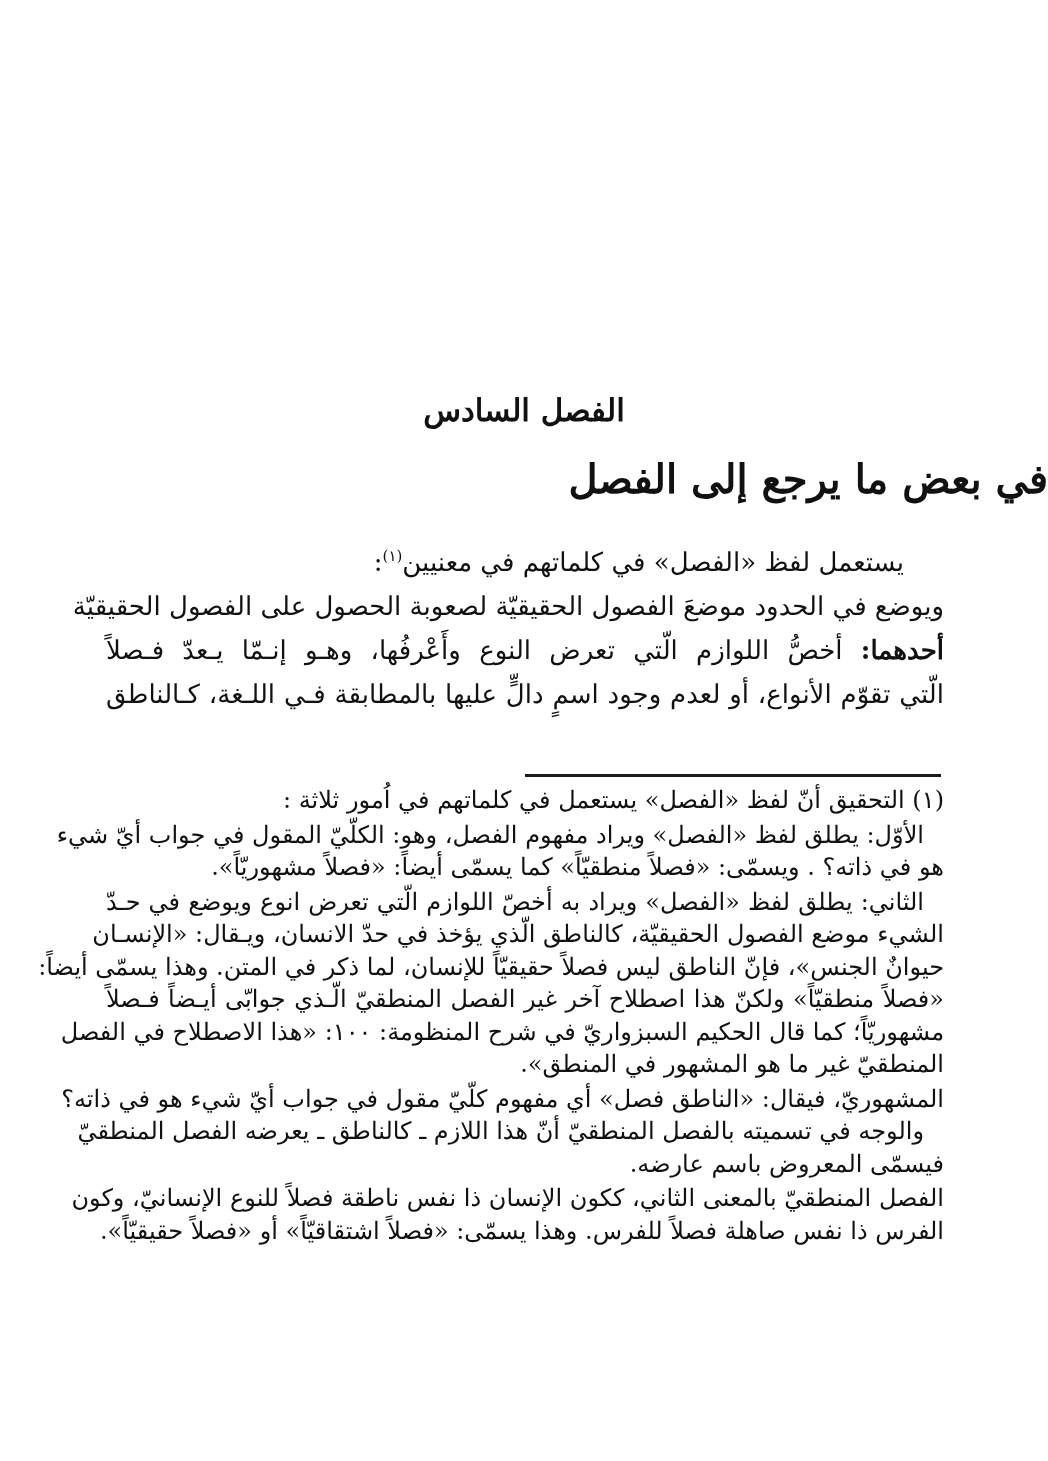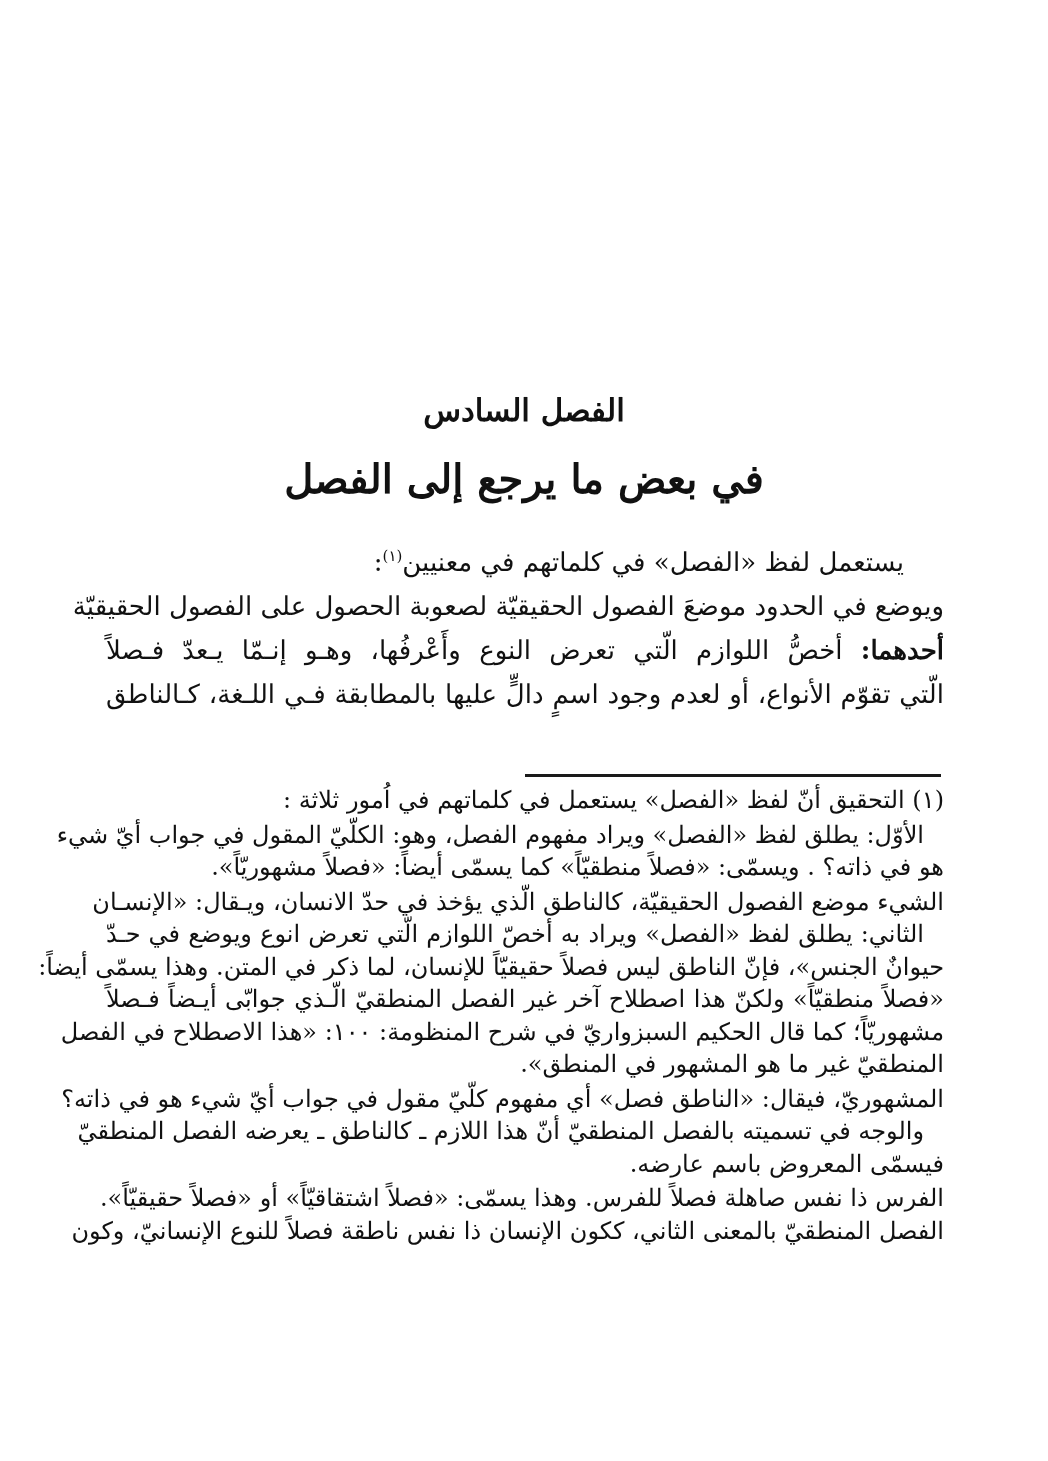--- a/index.html
+++ b/index.html
@@ -30,21 +30,20 @@
       font-size: 31px;
       font-weight: bold;
       line-height: 48px;
       direction: rtl;
     }
     .chapter-title {
       position: absolute;
       top: 448px;
       left: 0;
       width: 1048px;
-      text-align: center;
       font-size: 40px;
       font-weight: bold;
       line-height: 62px;
       direction: rtl;
     }
     .body-block {
       position: absolute;
       top: 540px;
       left: 106px;
       width: 838px;
@@ -133,33 +132,33 @@
     <div class="fn-para">
       <div class="fn-line last-in-para">(١) التحقيق أنّ لفظ «الفصل» يستعمل في كلماتهم في اُمور ثلاثة :</div>
     </div>
 
     <div class="fn-para">
       <div class="fn-line first-in-para">الأوّل: يطلق لفظ «الفصل» ويراد مفهوم الفصل، وهو: الكلّيّ المقول في جواب أيّ شيء</div>
       <div class="fn-line last-in-para">هو في ذاته؟ . ويسمّى: «فصلاً منطقيّاً» كما يسمّى أيضاً: «فصلاً مشهوريّاً».</div>
     </div>
 
     <div class="fn-para">
+      <div class="fn-line first-in-para">الثاني: يطلق لفظ «الفصل» ويراد به أخصّ اللوازم الّتي تعرض انوع ويوضع في حـدّ</div>
       <div class="fn-line">الشيء موضع الفصول الحقيقيّة، كالناطق الّذي يؤخذ في حدّ الانسان، ويـقال: «الإنسـان</div>
-      <div class="fn-line first-in-para">الثاني: يطلق لفظ «الفصل» ويراد به أخصّ اللوازم الّتي تعرض انوع ويوضع في حـدّ</div>
       <div class="fn-line">حيوانٌ الجنس»، فإنّ الناطق ليس فصلاً حقيقيّاً للإنسان، لما ذكر في المتن. وهذا يسمّى أيضاً:</div>
       <div class="fn-line">«فصلاً منطقيّاً» ولكنّ هذا اصطلاح آخر غير الفصل المنطقيّ الّـذي جوابّى أيـضاً فـصلاً</div>
       <div class="fn-line">مشهوريّاً؛ كما قال الحكيم السبزواريّ في شرح المنظومة: ١٠٠: «هذا الاصطلاح في الفصل</div>
       <div class="fn-line last-in-para">المنطقيّ غير ما هو المشهور في المنطق».</div>
     </div>
 
     <div class="fn-para">
       <div class="fn-line">المشهوريّ، فيقال: «الناطق فصل» أي مفهوم كلّيّ مقول في جواب أيّ شيء هو في ذاته؟</div>
       <div class="fn-line first-in-para">والوجه في تسميته بالفصل المنطقيّ أنّ هذا اللازم ـ كالناطق ـ يعرضه الفصل المنطقيّ</div>
       <div class="fn-line last-in-para">فيسمّى المعروض باسم عارضه.</div>
     </div>
 
     <div class="fn-para">
+      <div class="fn-line">الفصل المنطقيّ بالمعنى الثاني، ككون الإنسان ذا نفس ناطقة فصلاً للنوع الإنسانيّ، وكون</div>
       <div class="fn-line last-in-para">الفرس ذا نفس صاهلة فصلاً للفرس. وهذا يسمّى: «فصلاً اشتقاقيّاً» أو «فصلاً حقيقيّاً».</div>
-      <div class="fn-line">الفصل المنطقيّ بالمعنى الثاني، ككون الإنسان ذا نفس ناطقة فصلاً للنوع الإنسانيّ، وكون</div>
     </div>
   </div>
 
 </div>
 
 </body></html>

